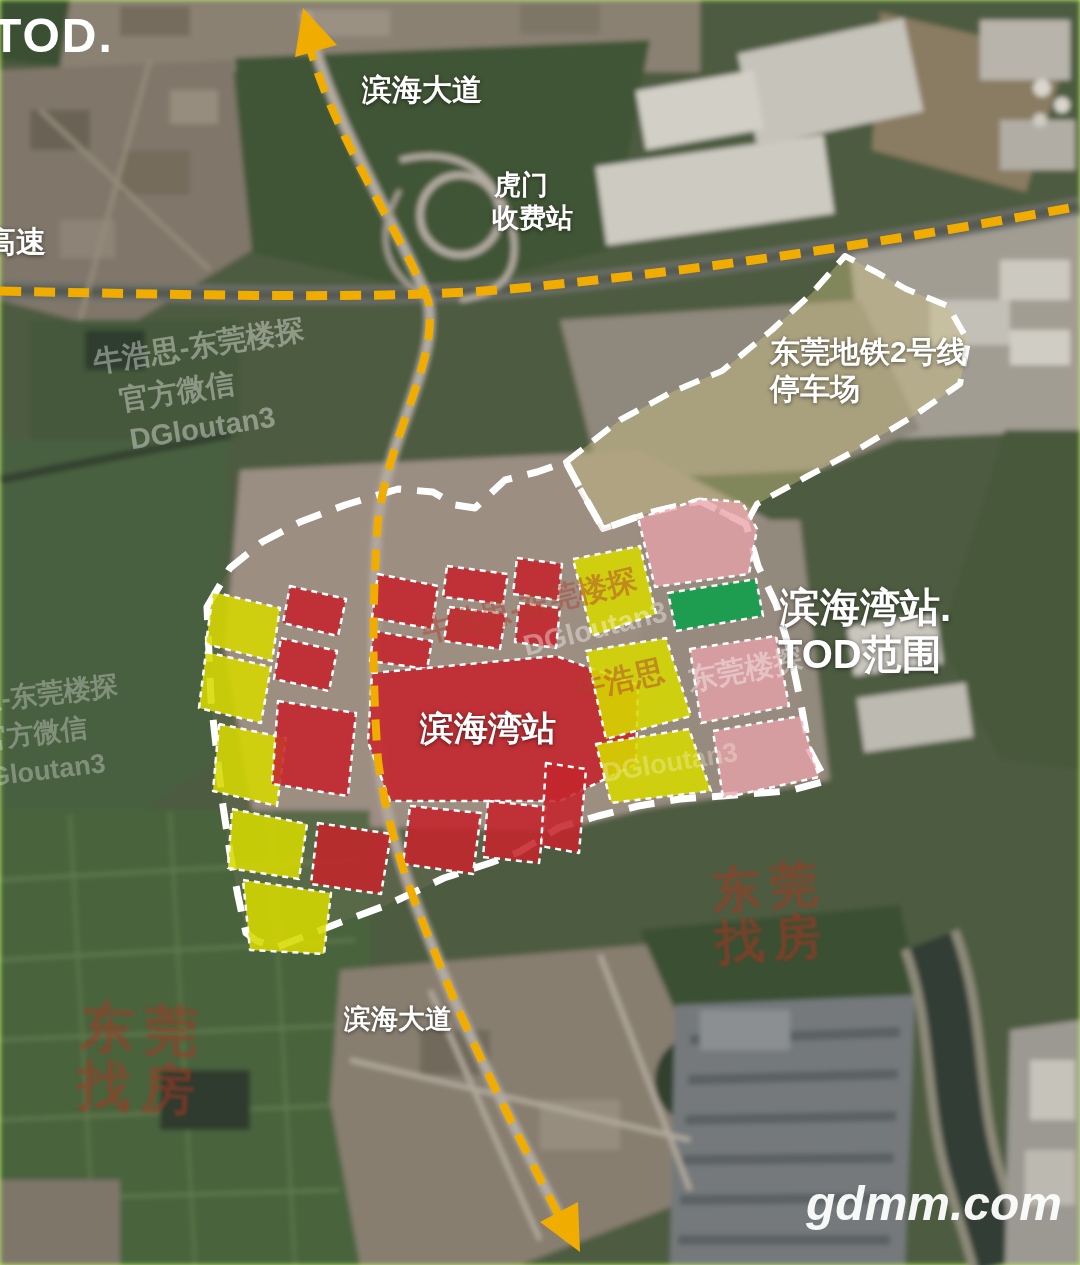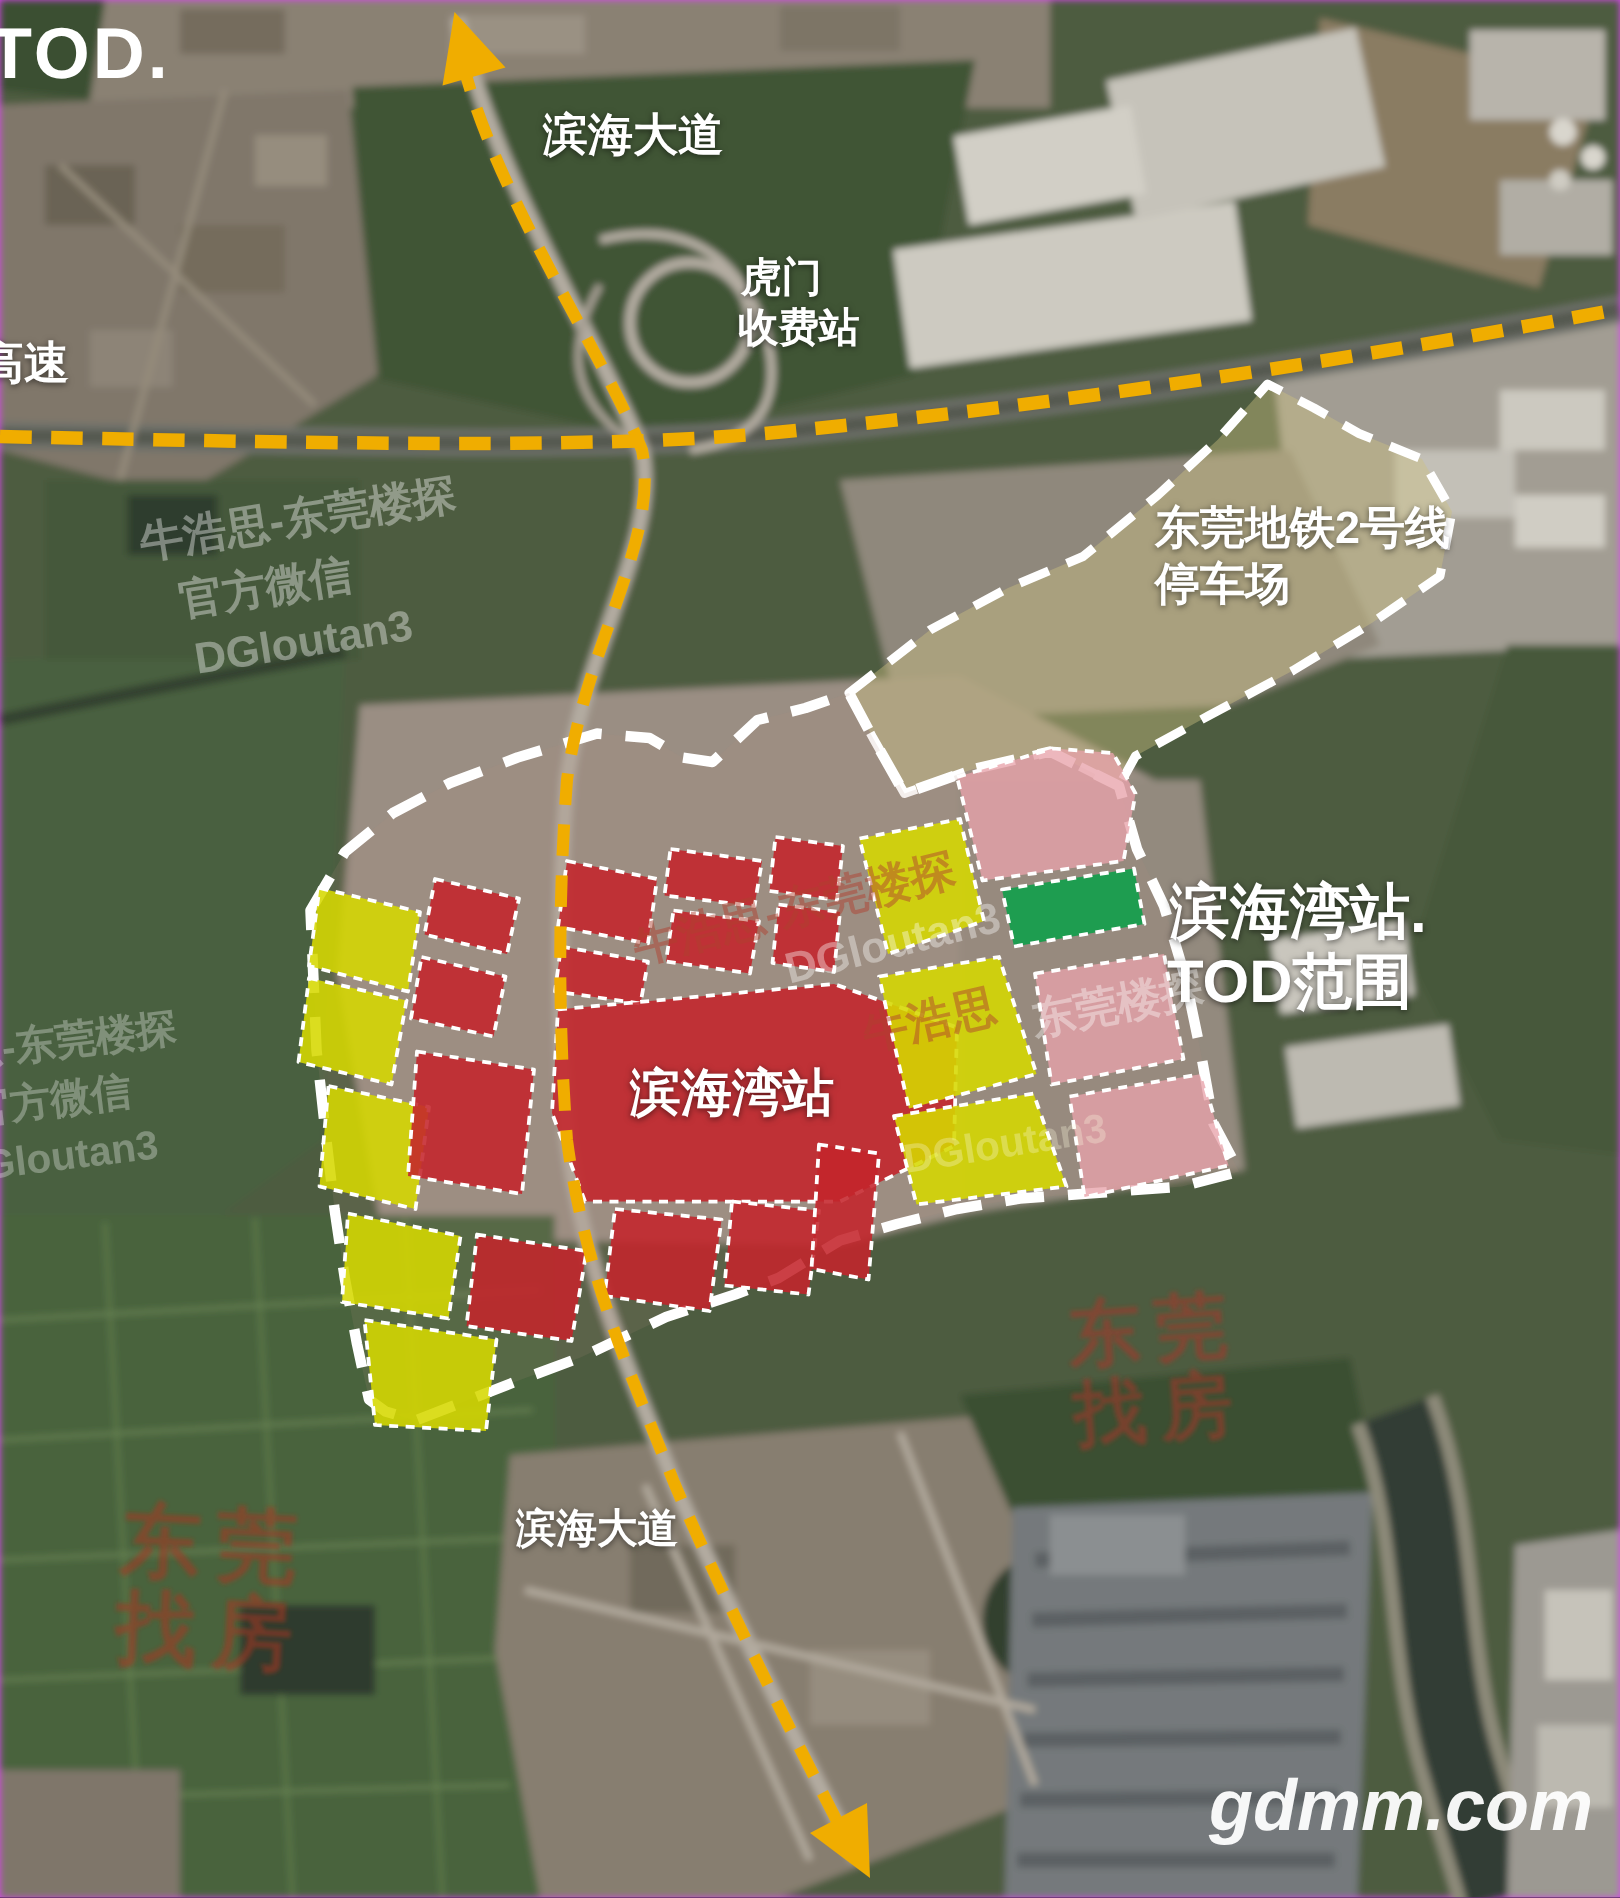--- a/index.html
+++ b/index.html
@@ -1,16 +1,16 @@
 <!DOCTYPE html>
 <html style="--parcel-red: #c4242b; --parcel-yellow: #d6d800; --parcel-pink: #e8a3ab; --parcel-green: #149e4c; --route-yellow: #f0ad00; --boundary-white: #ffffff; --stamp-red: #a83524;"><head>
 <meta charset="utf-8">
 <style>
   html,body{margin:0;padding:0;background:#222;}
-  #stage{position:relative;width:1080px;height:1265px;overflow:hidden;background:#d946ef;}
+  #stage{position:relative;width:1080px;height:1265px;overflow:hidden;background:#bef264;}
   svg{display:block;}
   text{font-family:"Liberation Sans","DejaVu Sans",sans-serif;fill:#ffffff;}
   .lbl{font-weight:bold;filter:drop-shadow(0 1px 2px rgba(0,0,0,.55));}
   .big{font-size:48px;font-weight:bold;letter-spacing:2px;}
   .h1{font-size:40px;}
   .h2{font-size:30px;}
   .h3{font-size:27px;}
   .h4{font-size:34px;}
   .site{font-size:48px;font-style:italic;font-weight:bold;opacity:.95;}
   .wm{opacity:.38;font-weight:bold;font-size:29px;}

